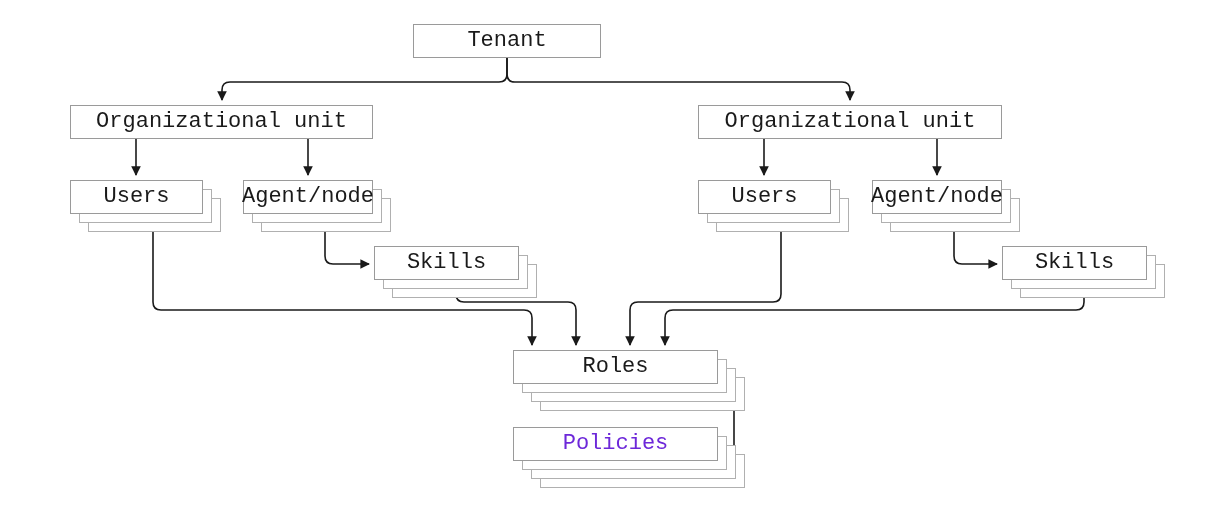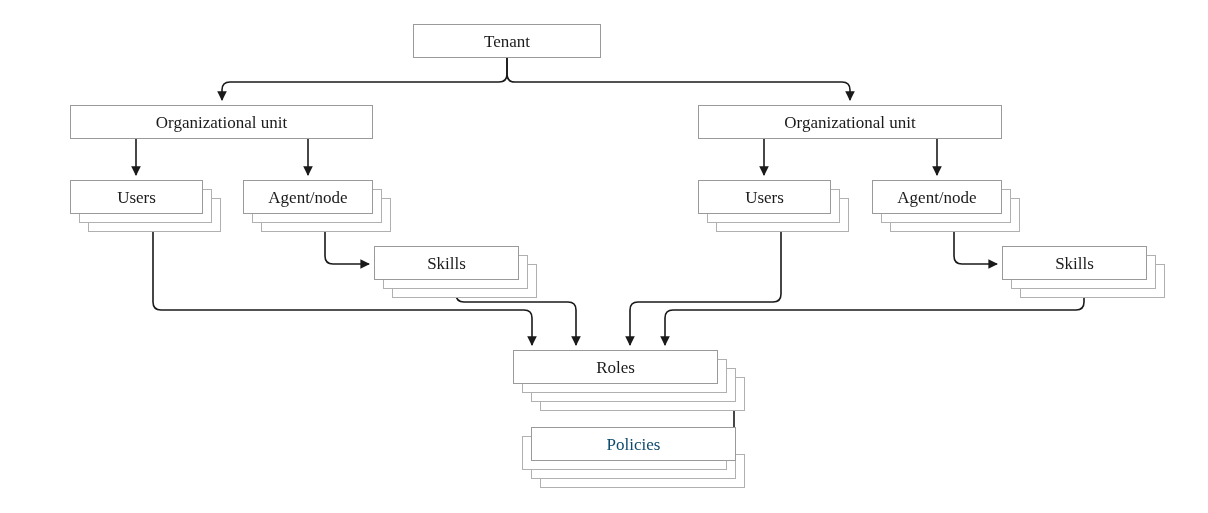--- a/index.html
+++ b/index.html
@@ -33,22 +33,22 @@
   .node-face {
     position: absolute;
     left: 0;
     top: 0;
     box-sizing: border-box;
     background: #ffffff;
     border: 1px solid #9a9a9a;
     display: flex;
     align-items: center;
     justify-content: center;
-    font-family: Liberation Serif, serif;
-    font-size: 17px;
+    font-family: Liberation Mono, monospace;
+    font-size: 22px;
     color: #1a1a1a;
     line-height: 1;
     white-space: nowrap;
   }
   .node-shadow {
     position: absolute;
     box-sizing: border-box;
     background: #ffffff;
     border: 1px solid #b0b0b0;
   }
@@ -172,18 +172,18 @@
       <div class="node-shadow" style="left: 27px; top: 27px; width: 205px; height: 34px; z-index: 1; border-color: rgb(176, 176, 176);"></div>
     <div class="node-face" style="width: 205px; height: 34px; z-index: 5; border-color: rgb(154, 154, 154); color: rgb(26, 26, 26);">
       <span class="node-label">Roles</span>
     </div>
   </div>
 
   <div class="node" style="left: 513px; top: 427px; width: 232px; height: 61px;">
       <div class="node-shadow" style="left: 9px; top: 9px; width: 205px; height: 34px; z-index: 3; border-color: rgb(176, 176, 176);"></div>
       <div class="node-shadow" style="left: 18px; top: 18px; width: 205px; height: 34px; z-index: 2; border-color: rgb(176, 176, 176);"></div>
       <div class="node-shadow" style="left: 27px; top: 27px; width: 205px; height: 34px; z-index: 1; border-color: rgb(176, 176, 176);"></div>
-    <div class="node-face" style="width: 205px; height: 34px; z-index: 5; border-color: rgb(154, 154, 154); color: #0c4a6e; margin-left: 18px;">
+    <div class="node-face" style="width: 205px; height: 34px; z-index: 5; border-color: rgb(154, 154, 154); color: #6d28d9;">
       <span class="node-label">Policies</span>
     </div>
   </div>
 
 </div>
 
 </body></html>

